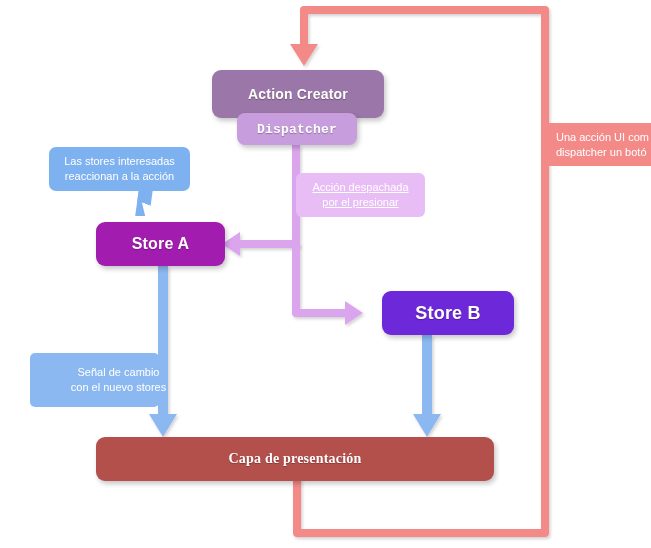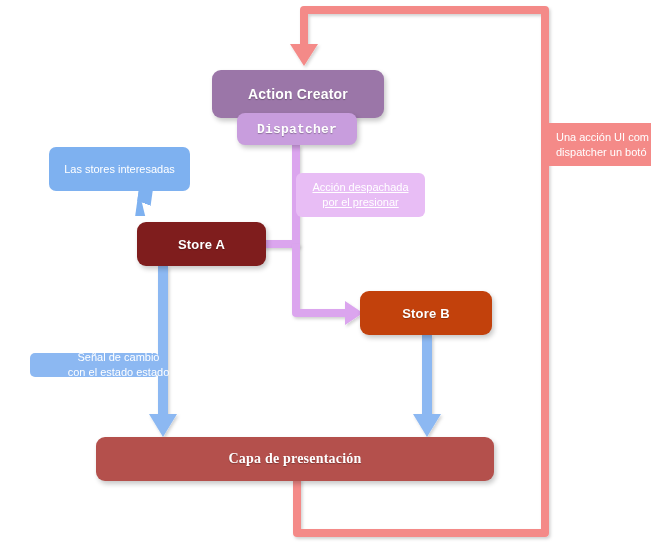--- a/index.html
+++ b/index.html
@@ -57,31 +57,30 @@
     font-size: 13px;
     border-radius: 8px;
     z-index: 6;
     font-family: Liberation Mono, monospace;
   }
   #node-store-a {
     left: 96px;
     top: 222px;
     width: 129px;
     height: 44px;
-    background: #7f1d1d;
-    font-size: 13px;
-    margin-left: 41px;
+    background: #a21caf;
+    font-size: 16px;
   }
   #node-store-b {
-    left: 360px;
+    left: 382px;
     top: 291px;
     width: 132px;
     height: 44px;
-    background: #c2410c;
-    font-size: 13px;
+    background: #6d28d9;
+    font-size: 18px;
   }
   #node-presentation {
     left: 96px;
     top: 437px;
     width: 398px;
     height: 44px;
     background: #b4504c;
     font-size: 14px;
     font-family: Liberation Serif, serif;
   }
@@ -152,21 +151,21 @@
     border-radius: 0;
     align-items: flex-start;
     padding-left: 10px;
   }
   #callout-ui-action .line { text-align: center; }
 
   #callout-senal {
     left: 30px;
     top: 353px;
     width: 129px;
-    height: 24px;
+    height: 54px;
     background: #8cb8f2;
     border-radius: 5px;
     padding-left: 48px;
   }
 </style>
 </head>
 <body>
 
 <div id="canvas">
 
@@ -218,31 +217,32 @@
   <div class="node" id="node-store-b">
     <span>Store B</span>
   </div>
 
   <div class="node" id="node-presentation">
     <span>Capa de presentación</span>
   </div>
 
   <div class="callout" id="callout-stores">
     <span class="line">Las stores interesadas</span>
+    <span class="line">reaccionan a la acción</span>
     <span class="tail"></span>
   </div>
 
   <div class="callout" id="callout-dispatched">
     <span class="line">Acción despachada</span>
     <span class="line">por el presionar</span>
   </div>
 
   <div class="callout" id="callout-ui-action">
     <span class="line">Una acción UI com</span>
     <span class="line">dispatcher un botó</span>
   </div>
 
   <div class="callout" id="callout-senal">
     <span class="line">Señal de cambio</span>
-    <span class="line">con el estado estado</span>
+    <span class="line">con el nuevo stores</span>
   </div>
 
 </div>
 
 </body></html>

